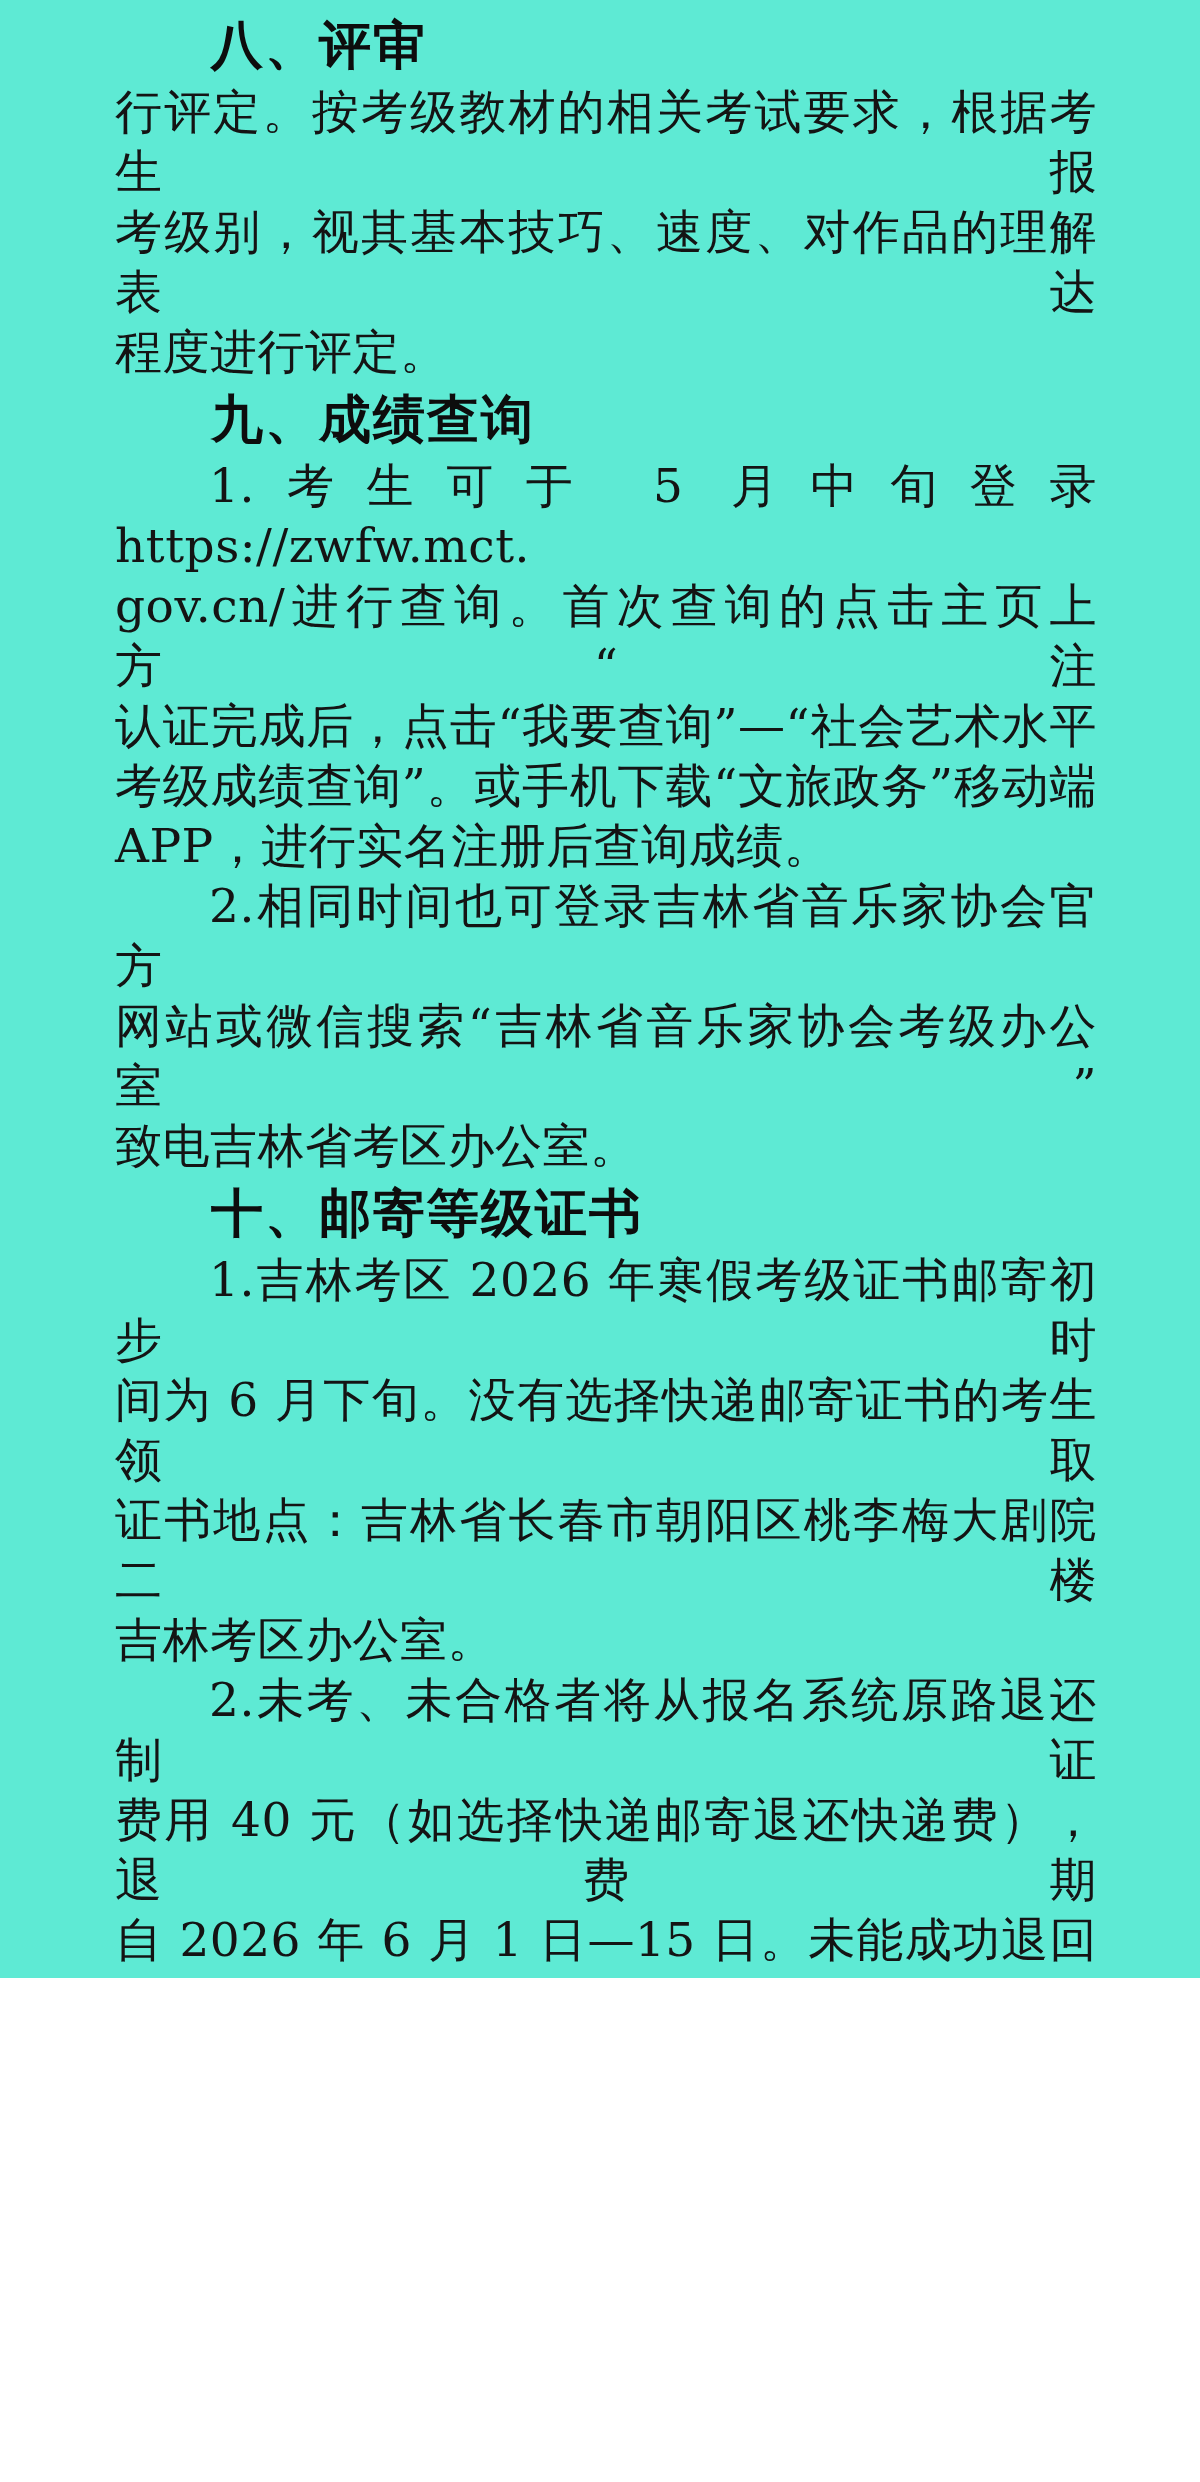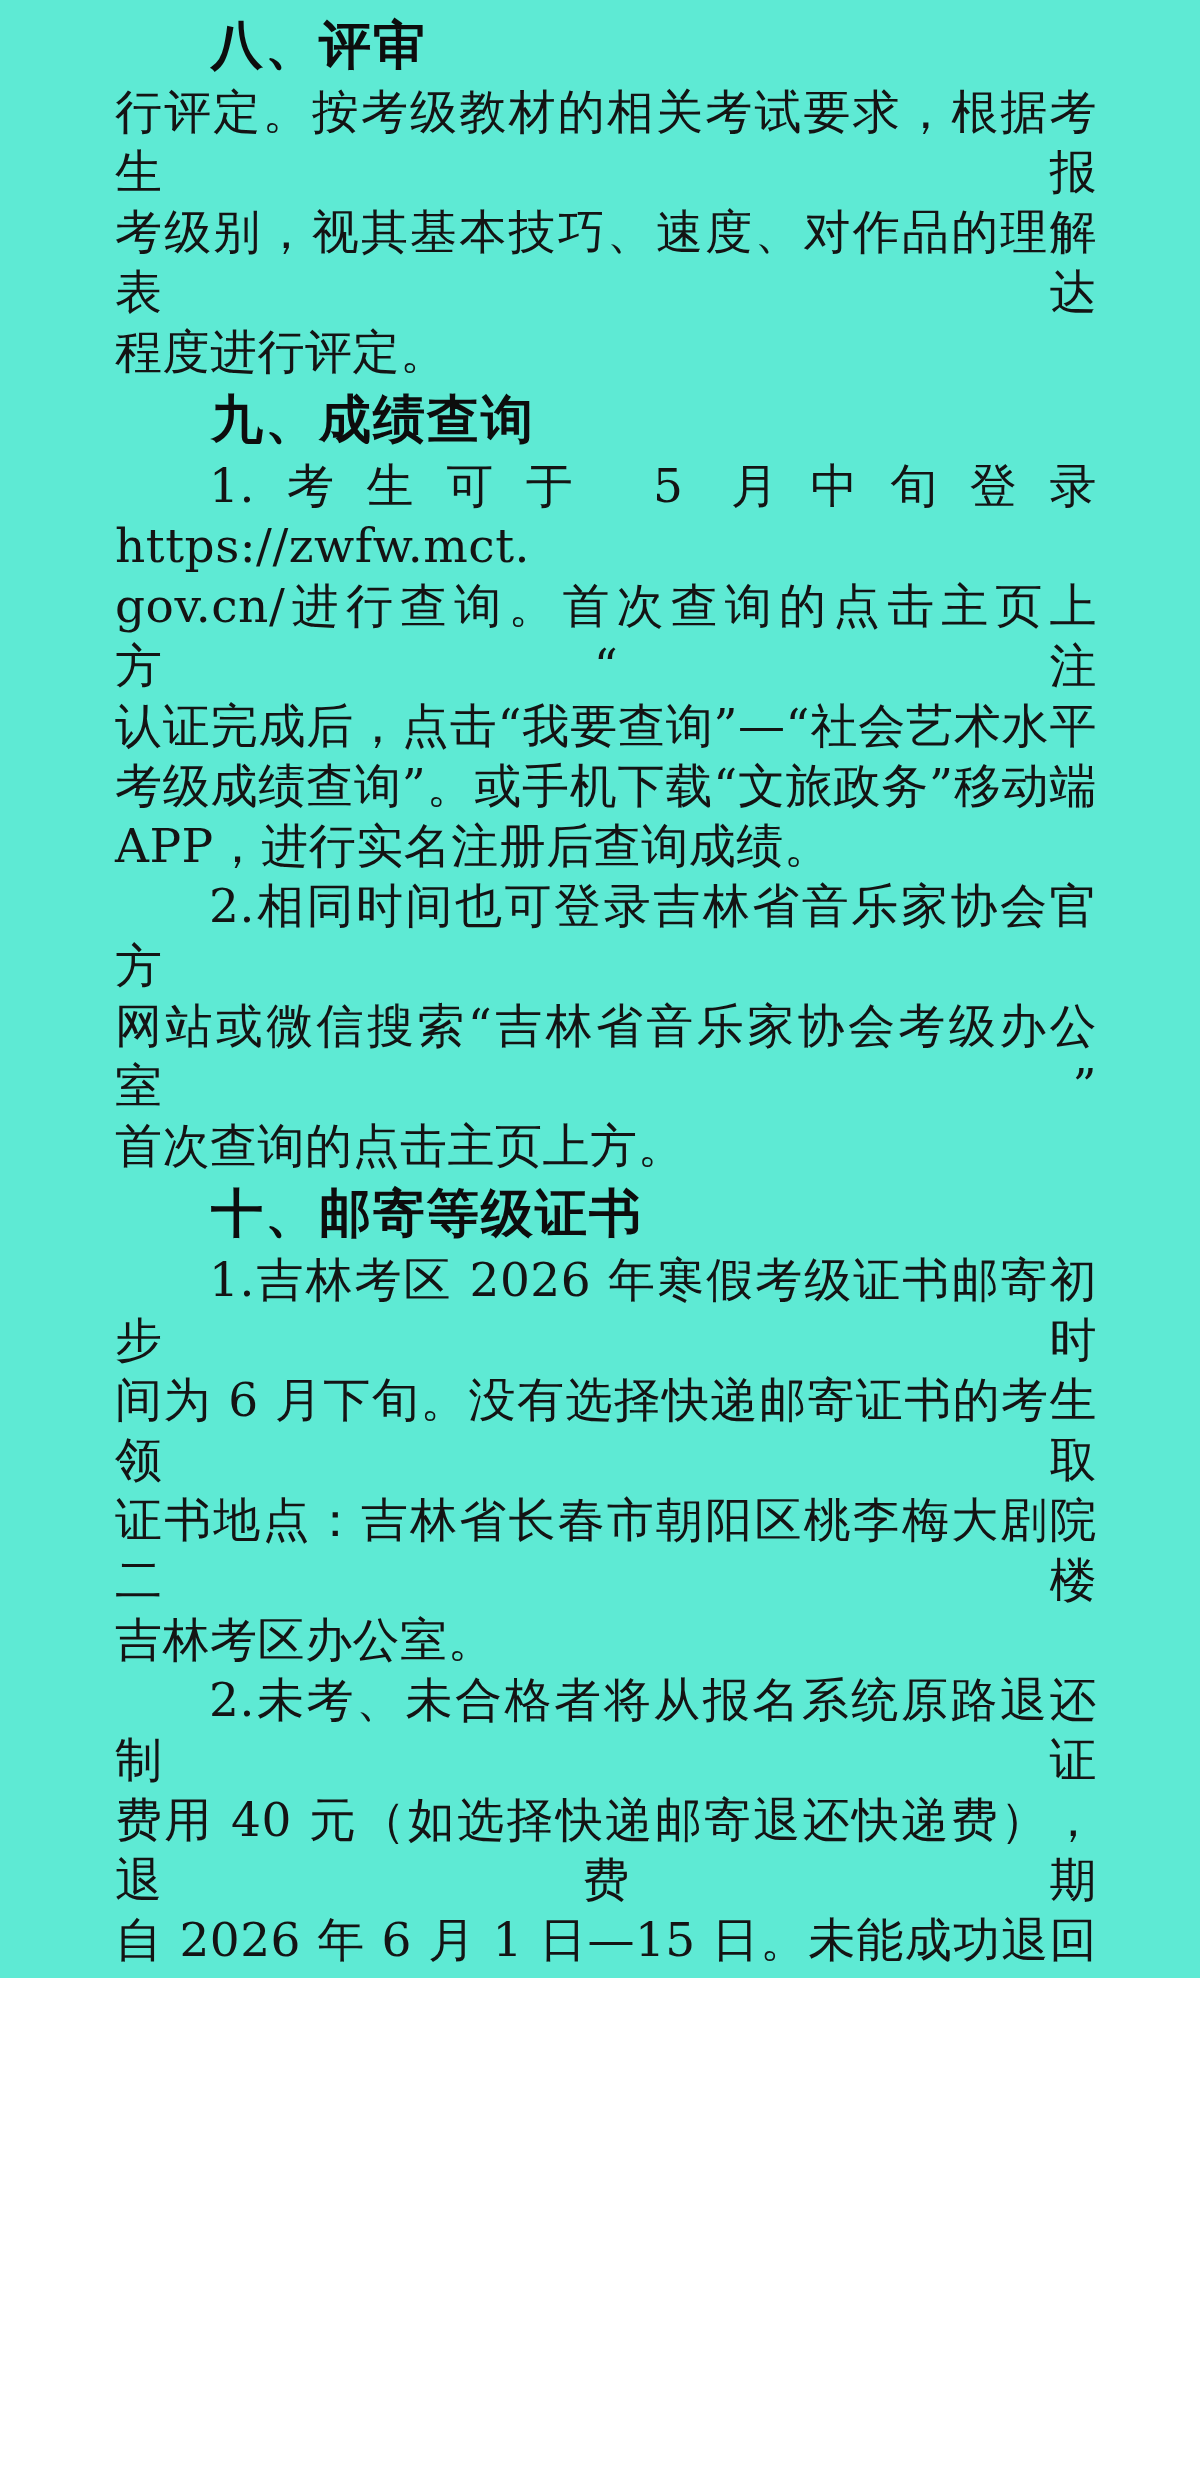--- a/index.html
+++ b/index.html
@@ -117,21 +117,21 @@
       <div class="line">考级别，视其基本技巧、速度、对作品的理解表达</div>
       <div class="line end">程度进行评定。</div>
       <div class="heading">九、成绩查询</div>
       <div class="line indent">1.考生可于 5 月中旬登录 https://zwfw.mct.</div>
       <div class="line">gov.cn/进行查询。首次查询的点击主页上方“注</div>
       <div class="line">认证完成后，点击“我要查询”—“社会艺术水平</div>
       <div class="line">考级成绩查询”。或手机下载“文旅政务”移动端</div>
       <div class="line end">APP，进行实名注册后查询成绩。</div>
       <div class="line indent">2.相同时间也可登录吉林省音乐家协会官方</div>
       <div class="line">网站或微信搜索“吉林省音乐家协会考级办公室”</div>
-      <div class="line end">首次查询的点击主页上方。</div>
+      <div class="line end">致电吉林省考区办公室。</div>
       <div class="heading">十、邮寄等级证书</div>
       <div class="line indent">1.吉林考区 2026 年寒假考级证书邮寄初步时</div>
       <div class="line">间为 6 月下旬。没有选择快递邮寄证书的考生领取</div>
       <div class="line">证书地点：吉林省长春市朝阳区桃李梅大剧院二楼</div>
       <div class="line end">吉林考区办公室。</div>
       <div class="line indent">2.未考、未合格者将从报名系统原路退还制证</div>
       <div class="line">费用 40 元（如选择快递邮寄退还快递费），退费期</div>
       <div class="line">自 2026 年 6 月 1 日—15 日。未能成功退回的，可</div>
       <div class="line">致电吉林省考区办公室。请广大考生互为转告，不</div>
       <div class="line end">再另行通知。</div>

